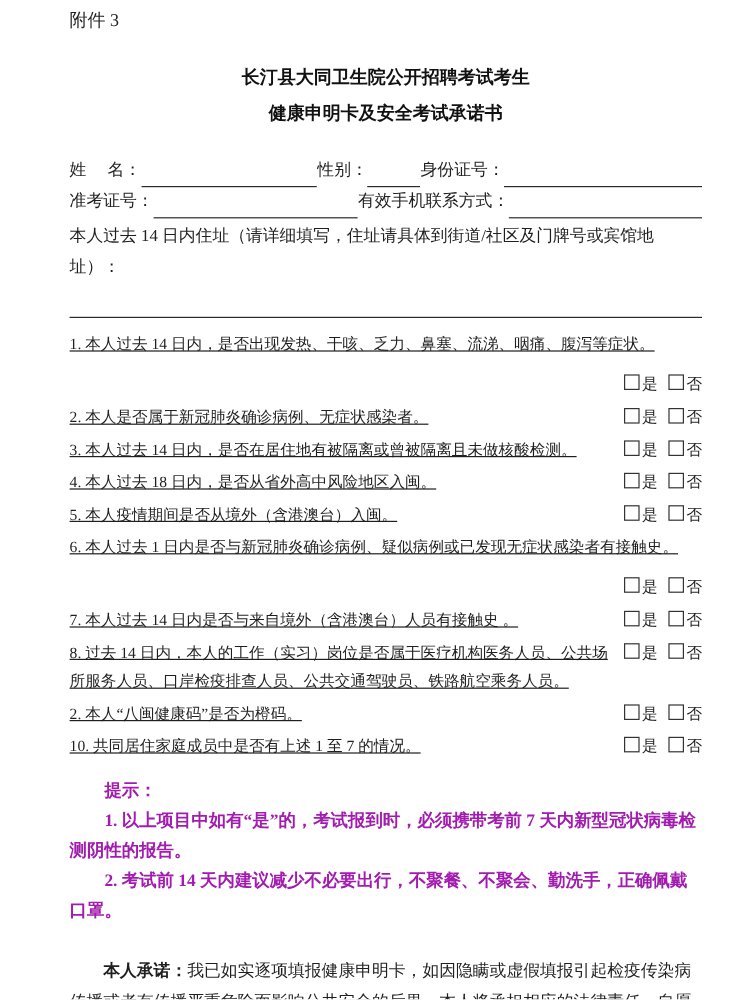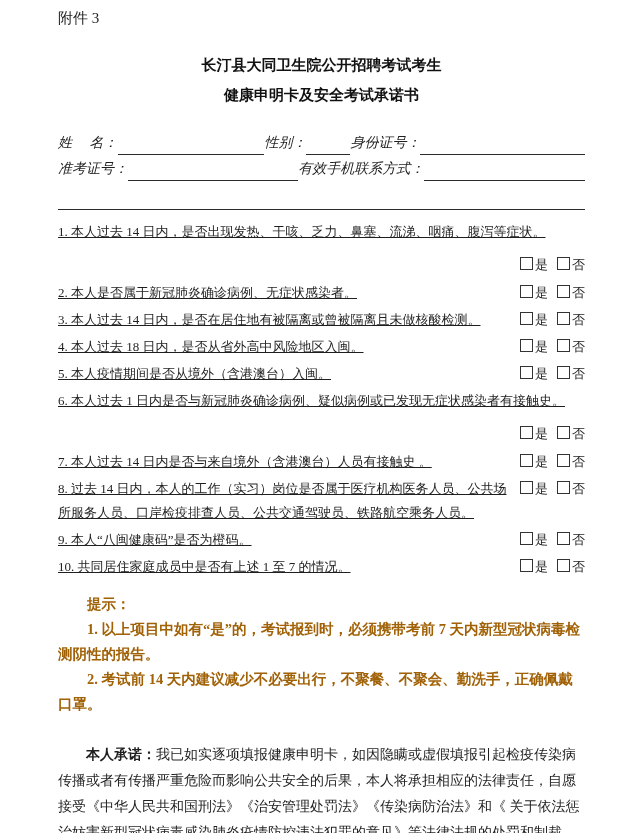--- a/index.html
+++ b/index.html
@@ -14,21 +14,21 @@
     font-family:"Liberation Serif","DejaVu Serif",serif;
     font-size:13px;
   }
   .attachment{font-size:15px;line-height:20px;}
   .title{
     text-align:center;font-weight:bold;font-size:15px;line-height:30px;
     margin-top:22px;color:#111;
   }
   
   .form{margin-top:20px;font-size:14px;}
-  .f-row{display:flex;align-items:center;line-height:26px;font-style:italic;}
+  .f-row{display:flex;align-items:flex-end;line-height:26px;}
   .f-label{white-space:nowrap;}
   .fill{border-bottom:1px solid #2b2b2b;height:22px;}
   .fill-name{flex:1;}
   .fill-gender{width:44px;}
   .fill-id{flex:1.12;}
   .fill-ticket{flex:1.06;}
   .fill-phone{flex:1;}
   .addr-label{line-height:26px;margin-top:3px;}
   .addr-line{border-bottom:1px solid #2b2b2b;height:27px;margin-bottom:10px;}
   
@@ -39,21 +39,21 @@
   .nowrap{white-space:nowrap;}
   .q-boxes{white-space:nowrap;margin-left:10px;}
   .own-line{text-align:right;margin:9px 0 4px;}
   .cb{display:inline-block;}
   .cb + .cb{margin-left:9px;}
   .box{
     display:inline-block;width:11px;height:11px;border:1px solid #333;
     vertical-align:-1px;margin-right:2px;background:#fff;
   }
   
-  .tips{margin-top:13px;font-weight:bold;font-size:14.5px;line-height:25px;color:#a16207;}
+  .tips{margin-top:13px;font-weight:bold;font-size:14.5px;line-height:25px;color:#a21caf;}
   .tips p{margin:0;text-indent:2em;}
   .tips-heading{text-indent:0;}
   
   .pledge{margin-top:25px;font-size:14px;line-height:26px;}
   .pledge p{margin:0;text-indent:2em;}
   .pledge-label{font-weight:bold;}
 </style>
 </head>
 <body>
 
@@ -74,20 +74,21 @@
       <span class="fill fill-gender"></span>
       <span class="f-label">身份证号：</span>
       <span class="fill fill-id"></span>
     </div>
     <div class="f-row">
       <span class="f-label">准考证号：</span>
       <span class="fill fill-ticket"></span>
       <span class="f-label">有效手机联系方式：</span>
       <span class="fill fill-phone"></span>
     </div>
+    <div class="addr-label">本人过去 14 日内住址（请详细填写，住址请具体到街道/社区及门牌号或宾馆地址）：</div>
     <div class="addr-line"></div>
   </div>
 
   <div class="questions">
       <div class="q-block">
         <div class="q-text nowrap">1. 本人过去 14 日内，是否出现发热、干咳、乏力、鼻塞、流涕、咽痛、腹泻等症状。</div>
         <div class="own-line"><span class="q-boxes"><span class="cb"><span class="box"></span><span>是</span></span><span class="cb"><span class="box"></span><span>否</span></span></span></div>
       </div>
       <div class="q-row">
         <div class="q-text">2. 本人是否属于新冠肺炎确诊病例、无症状感染者。</div>
@@ -111,21 +112,21 @@
       </div>
       <div class="q-row">
         <div class="q-text">7. 本人过去 14 日内是否与来自境外（含港澳台）人员有接触史 。</div>
         <span class="q-boxes"><span class="cb"><span class="box"></span><span>是</span></span><span class="cb"><span class="box"></span><span>否</span></span></span>
       </div>
       <div class="q-row">
         <div class="q-text">8. 过去 14 日内，本人的工作（实习）岗位是否属于医疗机构医务人员、公共场所服务人员、口岸检疫排查人员、公共交通驾驶员、铁路航空乘务人员。</div>
         <span class="q-boxes"><span class="cb"><span class="box"></span><span>是</span></span><span class="cb"><span class="box"></span><span>否</span></span></span>
       </div>
       <div class="q-row">
-        <div class="q-text">9. 本人“八闽健康码”是否为橙码。</div>
+        <div class="q-text">2. 本人“八闽健康码”是否为橙码。</div>
         <span class="q-boxes"><span class="cb"><span class="box"></span><span>是</span></span><span class="cb"><span class="box"></span><span>否</span></span></span>
       </div>
       <div class="q-row">
         <div class="q-text">10. 共同居住家庭成员中是否有上述 1 至 7 的情况。</div>
         <span class="q-boxes"><span class="cb"><span class="box"></span><span>是</span></span><span class="cb"><span class="box"></span><span>否</span></span></span>
       </div>
     </div>
 
   <div class="tips">
     <p class="tips-heading">提示：</p>

